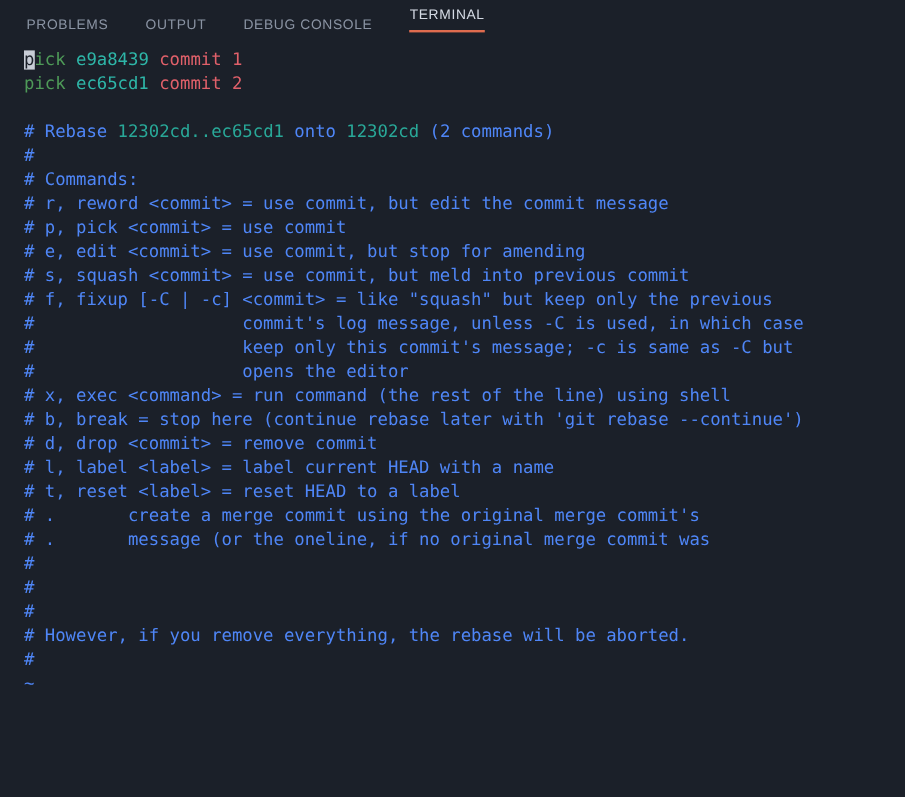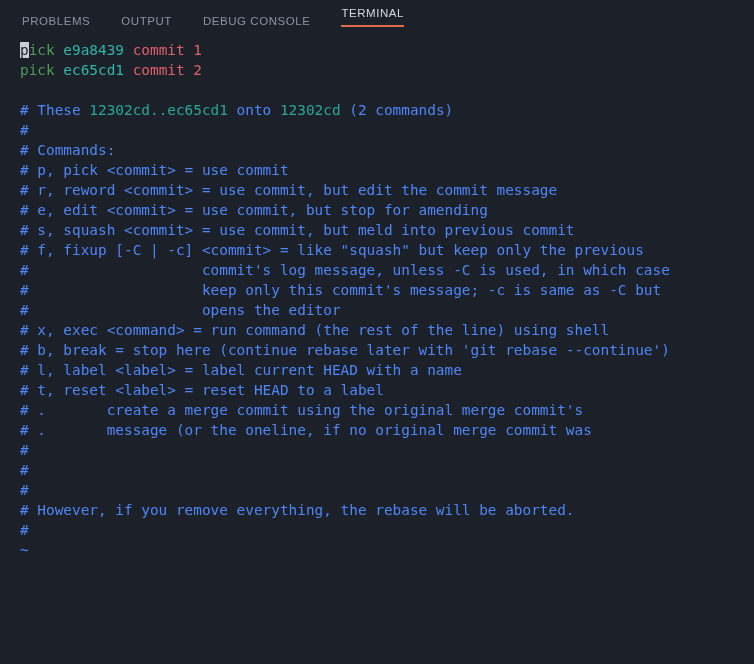--- a/index.html
+++ b/index.html
@@ -86,33 +86,34 @@
       <div class="tab active">
         <span class="tab-inner">TERMINAL</span>
         <span class="underline" style="background: rgb(224, 108, 79);"></span>
       </div>
     </div>
 
   <div class="term" id="terminal">
       <div class="line"><span class="cursor">p</span><span class="tok-green">ick</span><span class="tok-blue"> </span><span class="tok-cyan">e9a8439</span><span class="tok-blue"> </span><span class="tok-red">commit 1</span></div>
       <div class="line"><span class="tok-green">pick</span><span class="tok-blue"> </span><span class="tok-cyan">ec65cd1</span><span class="tok-blue"> </span><span class="tok-red">commit 2</span></div>
       <div class="line">&nbsp;</div>
-      <div class="line"><span class="tok-blue"># These </span><span class="tok-teal">12302cd</span><span class="tok-teal">..</span><span class="tok-teal">ec65cd1</span><span class="tok-blue"> onto </span><span class="tok-teal">12302cd</span><span class="tok-blue"> (2 commands)</span></div>
+      <div class="line"><span class="tok-blue"># Rebase </span><span class="tok-teal">12302cd</span><span class="tok-teal">..</span><span class="tok-teal">ec65cd1</span><span class="tok-blue"> onto </span><span class="tok-teal">12302cd</span><span class="tok-blue"> (2 commands)</span></div>
       <div class="line"><span class="tok-blue">#</span></div>
       <div class="line"><span class="tok-blue"># Commands:</span></div>
+      <div class="line"><span class="tok-blue"># r, reword &lt;commit&gt; = use commit, but edit the commit message</span></div>
       <div class="line"><span class="tok-blue"># p, pick &lt;commit&gt; = use commit</span></div>
-      <div class="line"><span class="tok-blue"># r, reword &lt;commit&gt; = use commit, but edit the commit message</span></div>
       <div class="line"><span class="tok-blue"># e, edit &lt;commit&gt; = use commit, but stop for amending</span></div>
       <div class="line"><span class="tok-blue"># s, squash &lt;commit&gt; = use commit, but meld into previous commit</span></div>
       <div class="line"><span class="tok-blue"># f, fixup [-C | -c] &lt;commit&gt; = like "squash" but keep only the previous</span></div>
       <div class="line"><span class="tok-blue">#                    commit's log message, unless -C is used, in which case</span></div>
       <div class="line"><span class="tok-blue">#                    keep only this commit's message; -c is same as -C but</span></div>
       <div class="line"><span class="tok-blue">#                    opens the editor</span></div>
       <div class="line"><span class="tok-blue"># x, exec &lt;command&gt; = run command (the rest of the line) using shell</span></div>
       <div class="line"><span class="tok-blue"># b, break = stop here (continue rebase later with 'git rebase --continue')</span></div>
+      <div class="line"><span class="tok-blue"># d, drop &lt;commit&gt; = remove commit</span></div>
       <div class="line"><span class="tok-blue"># l, label &lt;label&gt; = label current HEAD with a name</span></div>
       <div class="line"><span class="tok-blue"># t, reset &lt;label&gt; = reset HEAD to a label</span></div>
       <div class="line"><span class="tok-blue"># .       create a merge commit using the original merge commit's</span></div>
       <div class="line"><span class="tok-blue"># .       message (or the oneline, if no original merge commit was</span></div>
       <div class="line"><span class="tok-blue">#</span></div>
       <div class="line"><span class="tok-blue">#</span></div>
       <div class="line"><span class="tok-blue">#</span></div>
       <div class="line"><span class="tok-blue"># However, if you remove everything, the rebase will be aborted.</span></div>
       <div class="line"><span class="tok-blue">#</span></div>
       <div class="line"><span class="tok-blue">~</span></div>

